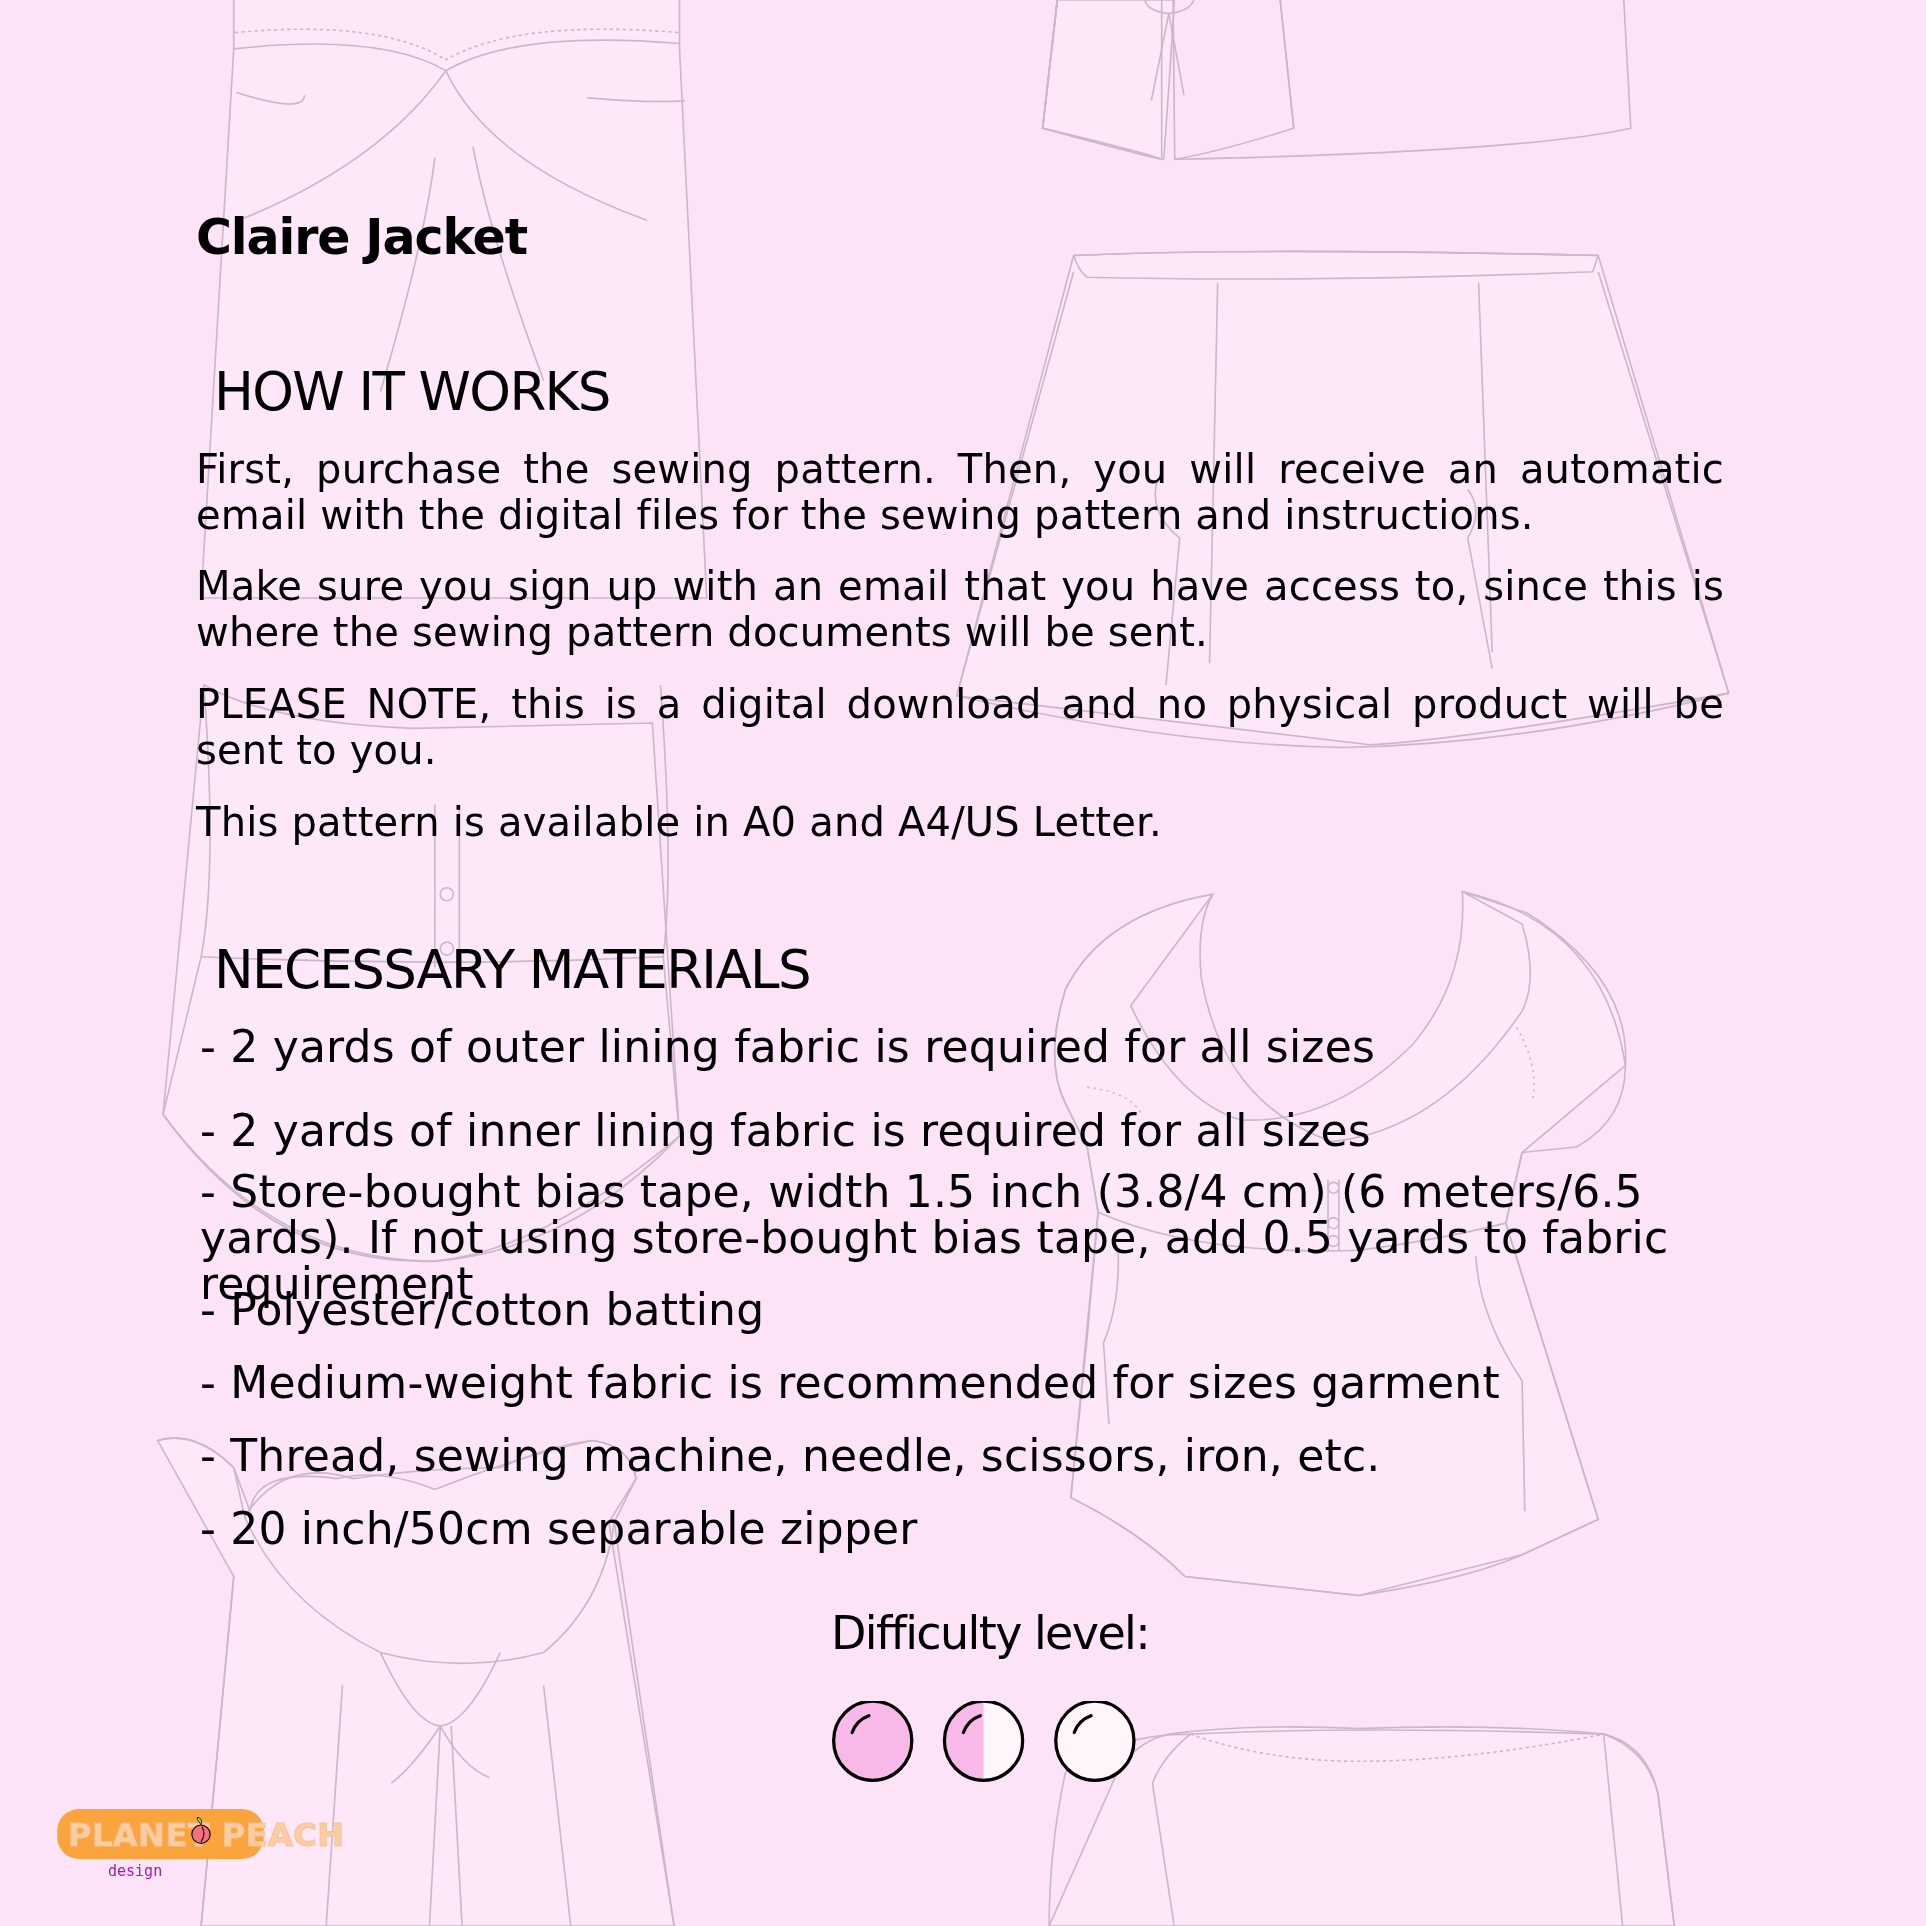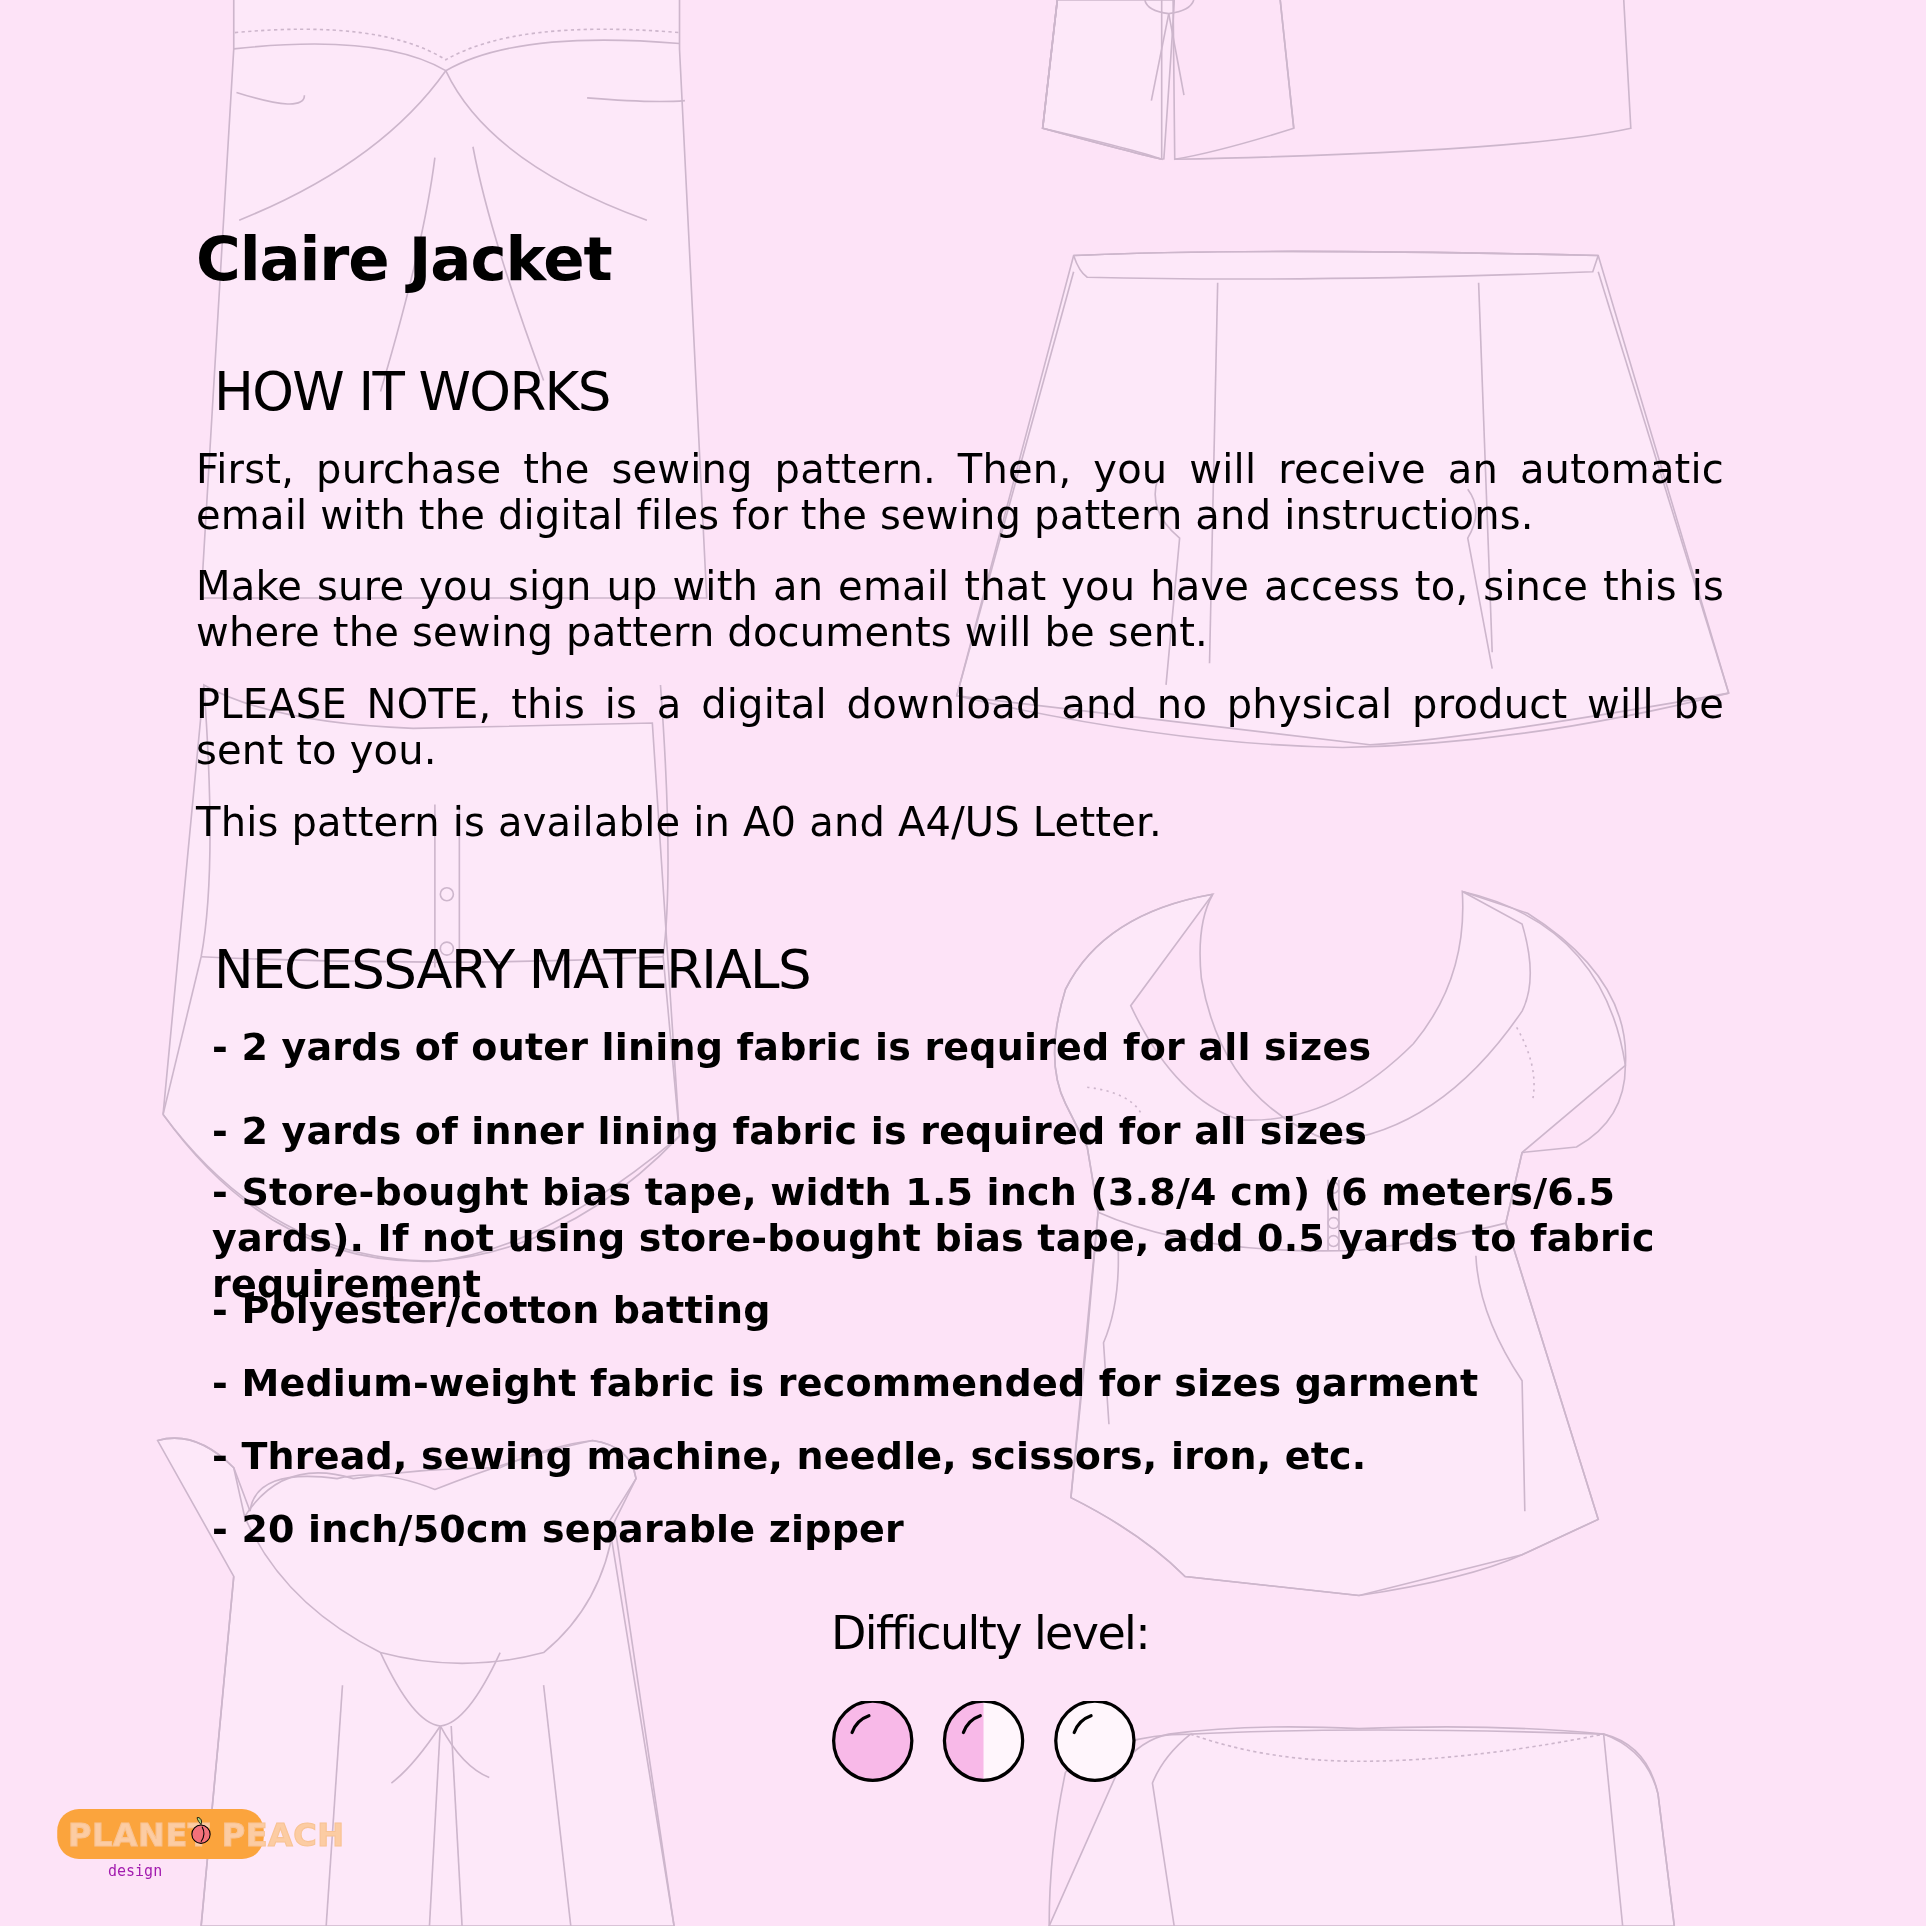--- a/index.html
+++ b/index.html
@@ -9,42 +9,42 @@
     font-family: "DejaVu Sans", "Liberation Sans", sans-serif;
     color: #000;
   }
   .sketches { position: absolute; left: 0; top: 0; width: 1926px; height: 1926px; }
   .sketches path, .sketches ellipse, .sketches line, .sketches circle {
     fill: none; stroke: #cdb6cc; stroke-width: 3;
   }
   .sketches .fillpale { fill: #fde8f9; }
   .content { position: absolute; left: 196px; top: 0; width: 1528px; }
   .title {
-    position: absolute; left: 0; top: 228px; margin: 0;
-    font-size: 61px; font-weight: bold; letter-spacing: -1.1px;
+    position: absolute; left: 0; top: 213px; margin: 0;
+    font-size: 49px; font-weight: bold; letter-spacing: -1.1px;
     line-height: 1;
   }
   .section-heading {
     position: absolute; left: 18px; margin: 0;
     font-size: 53px; font-weight: normal; letter-spacing: -1.6px; line-height: 1;
   }
   .h-how { top: 365px; }
   .h-mat { top: 943px; }
   .para {
     position: absolute; left: 0; width: 1528px; margin: 0;
     font-size: 40px; line-height: 46px; letter-spacing: 0.2px;
     text-align: justify; text-align-last: left;
   }
   .p1 { top: 446px; }
   .p2 { top: 563px; }
   .p3 { top: 681px; }
   .p4 { top: 799px; }
   .mat {
-    position: absolute; left: 16px; width: 1528px; margin: 0;
-    font-size: 38px; line-height: 46px; letter-spacing: 0.2px; font-weight: bold;
+    position: absolute; left: 4px; width: 1528px; margin: 0;
+    font-size: 44px; line-height: 46px; letter-spacing: 0.2px;
   }
   .m1 { top: 1024px; } .m2 { top: 1097px; margin-top: 11px; } .m3 { top: 1169px; }
   .m4 { top: 1287px; } .m5 { top: 1360px; } .m6 { top: 1433px; } .m7 { top: 1506px; }
   .difficulty-label {
     position: absolute; left: 831px; top: 1610px;
     font-size: 46px; letter-spacing: -1.6px; line-height: 1;
   }
   .difficulty-dots { position: absolute; left: 832px; top: 1701px; width: 315px; height: 87px; }
   .logo { position: absolute; left: 54px; top: 1805px; width: 326px; height: 82px; }
   .logo-pill {

